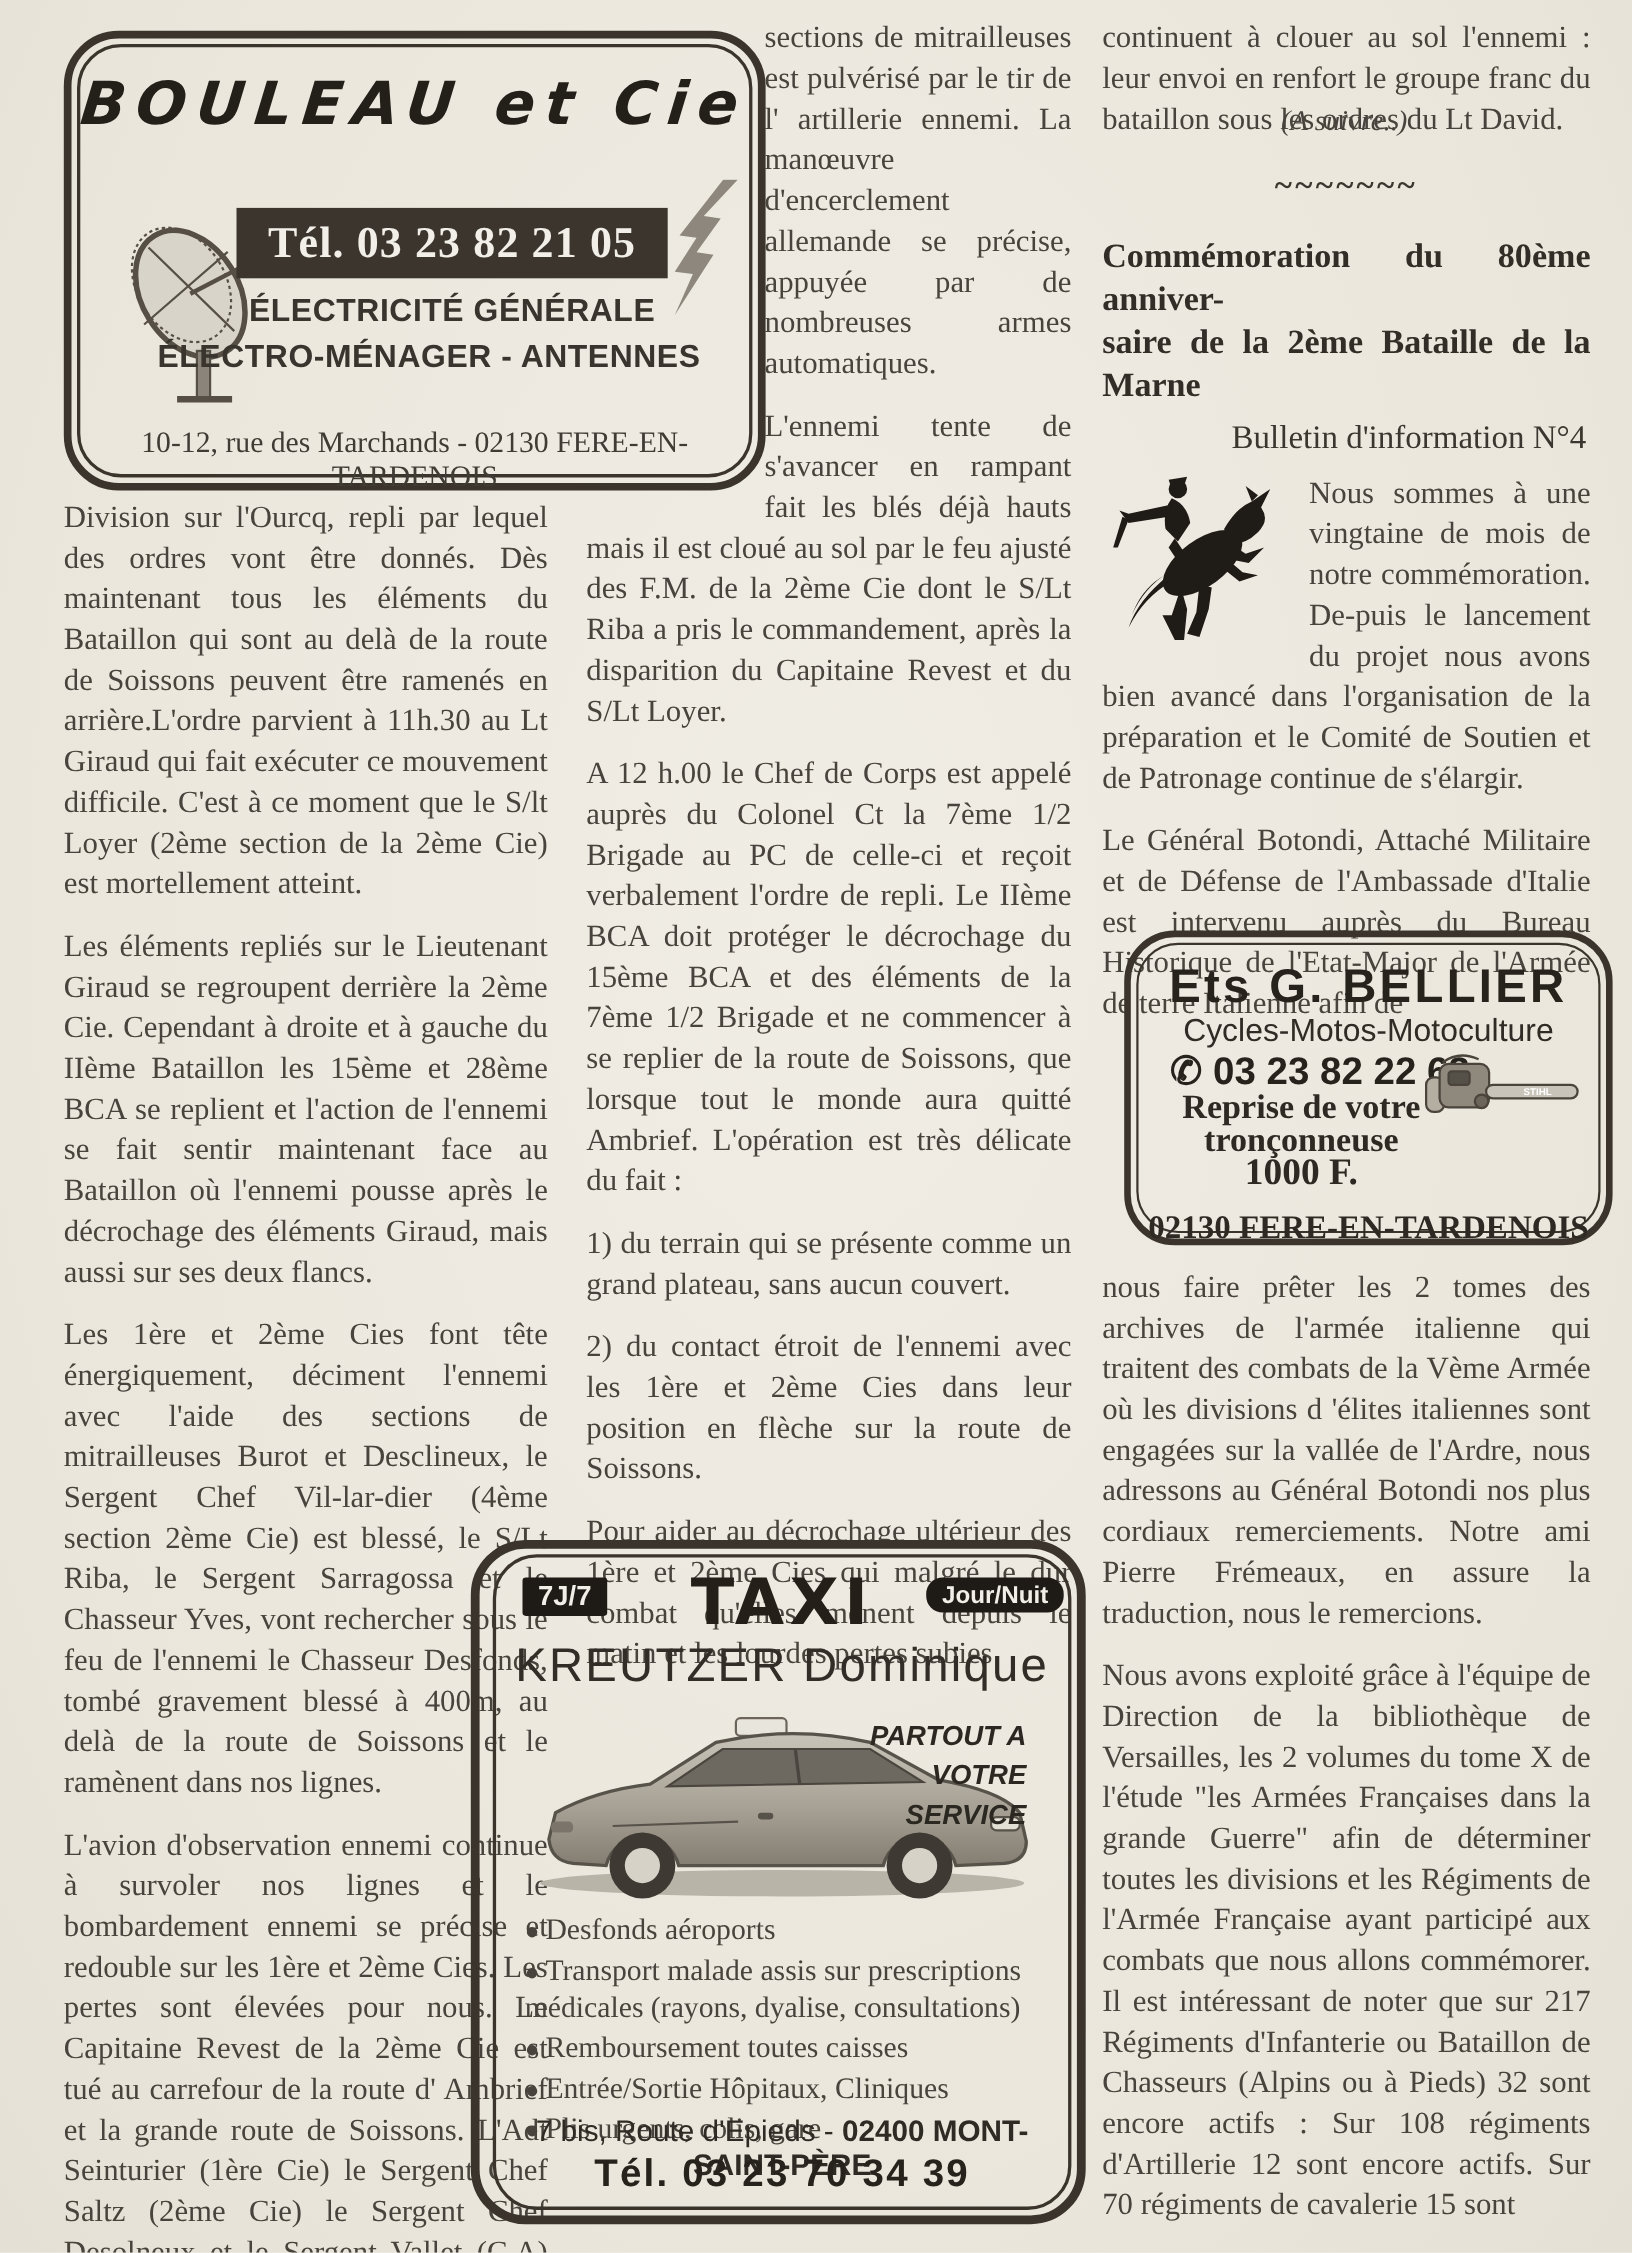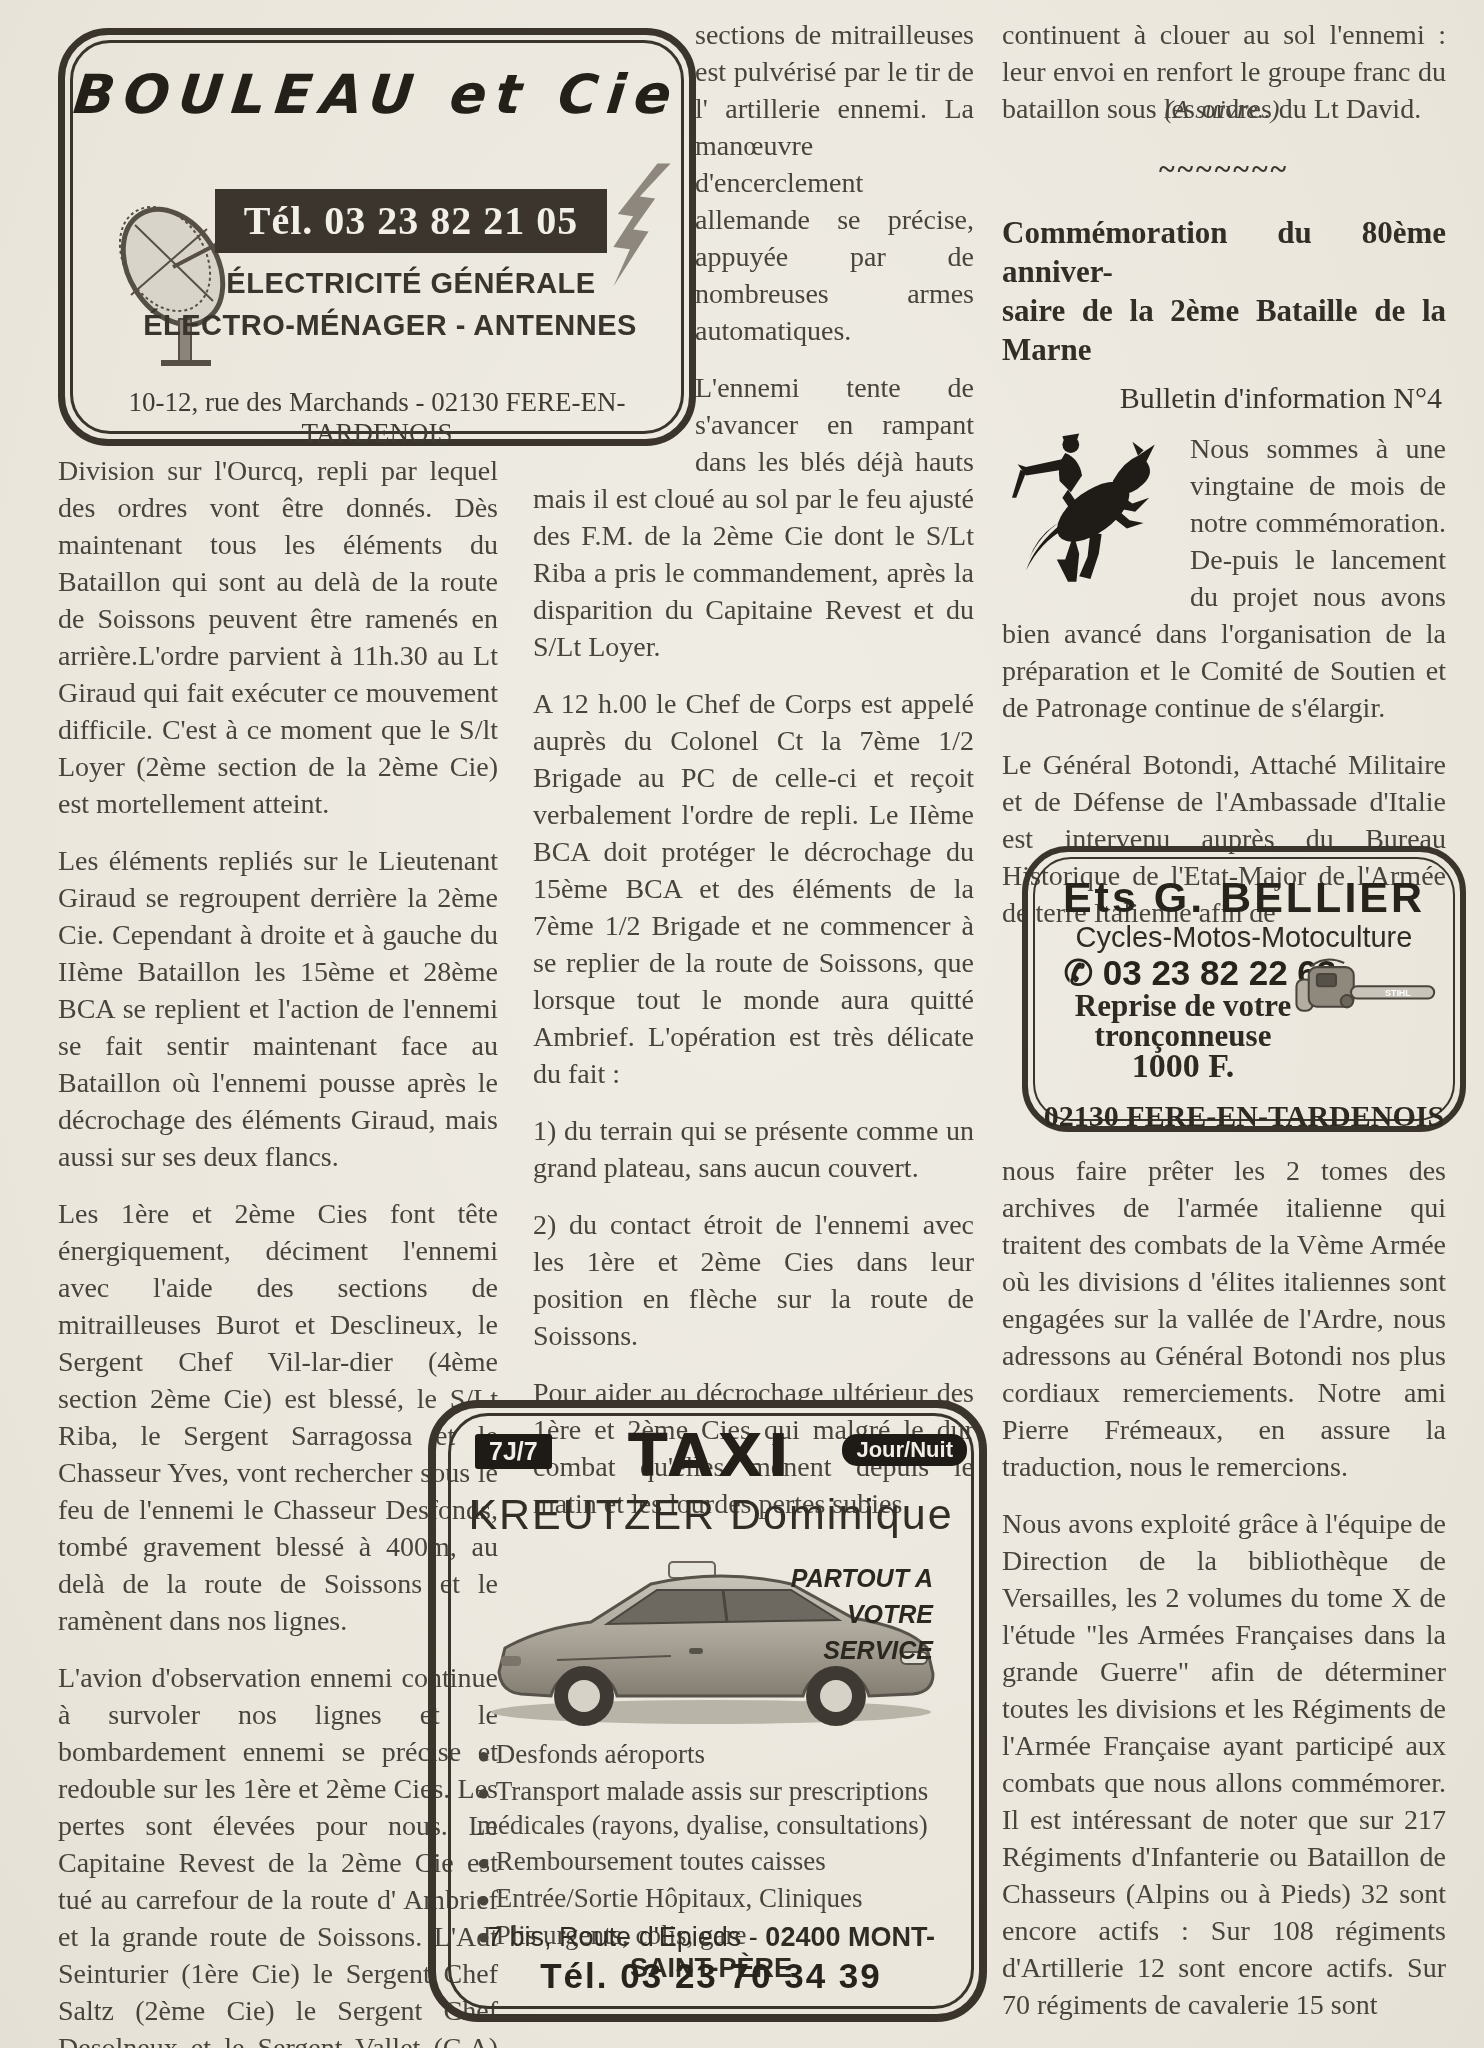--- a/index.html
+++ b/index.html
@@ -132,21 +132,21 @@
   <div class="abs body-text col-left">
     <p>Division sur l'Ourcq, repli par lequel des ordres vont être donnés. Dès maintenant tous les éléments du Bataillon qui sont au delà de la route de Soissons peuvent être ramenés en arrière.L'ordre parvient à 11h.30 au Lt Giraud qui fait exécuter ce mouvement difficile. C'est à ce moment que le S/lt Loyer (2ème section de la 2ème Cie) est mortellement atteint.</p>
     <p>Les éléments repliés sur le Lieutenant Giraud se regroupent derrière la 2ème Cie. Cependant à droite et à gauche du IIème Bataillon les 15ème et 28ème BCA se replient et l'action de l'ennemi se fait sentir maintenant face au Bataillon où l'ennemi pousse après le décrochage des éléments Giraud, mais aussi sur ses deux flancs.</p>
     <p>Les 1ère et 2ème Cies font tête énergiquement, déciment l'ennemi avec l'aide des sections de mitrailleuses Burot et Desclineux, le Sergent Chef Vil-lar-dier (4ème section 2ème Cie) est blessé, le S/Lt Riba, le Sergent Sarragossa et le Chasseur Yves, vont rechercher sous le feu de l'ennemi le Chasseur Desfonds, tombé gravement blessé à 400m, au delà de la route de Soissons et le ramènent dans nos lignes.</p>
     <p>L'avion d'observation ennemi continue à survoler nos lignes et le bombardement ennemi se précise et redouble sur les 1ère et 2ème Cies. Les pertes sont élevées pour nous. Le Capitaine Revest de la 2ème Cie est tué au carrefour de la route d' Ambrief et la grande route de Soissons. L'Adt Seinturier (1ère Cie) le Sergent Chef Saltz (2ème Cie) le Sergent Chef Desolneux et le Sergent Vallet (C.A) tombent à leur tour. Le matériel des 2</p>
   </div>
 
   <div class="abs body-text col-mid">
     <div class="ad-spacer"></div>
     <p>sections de mitrailleuses est pulvérisé par le tir de l' artillerie ennemi. La manœuvre d'encerclement allemande se précise, appuyée par de nombreuses armes automatiques.</p>
-    <p>L'ennemi tente de s'avancer en rampant dans les blés déjà hauts mais il est cloué au sol par le feu ajusté des F.M. de la 2ème Cie dont le S/Lt Riba a pris le commandement, après la disparition du Capitaine Revest et du S/Lt Loyer.</p>
+    <p>L'ennemi tente de s'avancer en rampant fait les blés déjà hauts mais il est cloué au sol par le feu ajusté des F.M. de la 2ème Cie dont le S/Lt Riba a pris le commandement, après la disparition du Capitaine Revest et du S/Lt Loyer.</p>
     <p>A 12 h.00 le Chef de Corps est appelé auprès du Colonel Ct la 7ème 1/2 Brigade au PC de celle-ci et reçoit verbalement l'ordre de repli. Le IIème BCA doit protéger le décrochage du 15ème BCA et des éléments de la 7ème 1/2 Brigade et ne commencer à se replier de la route de Soissons, que lorsque tout le monde aura quitté Ambrief. L'opération est très délicate du fait :</p>
     <p>1) du terrain qui se présente comme un grand plateau, sans aucun couvert.</p>
     <p>2) du contact étroit de l'ennemi avec les 1ère et 2ème Cies dans leur position en flèche sur la route de Soissons.</p>
     <p>Pour aider au décrochage ultérieur des 1ère et 2ème Cies qui malgré le dur combat qu'elles mènent depuis le matin et les lourdes pertes subies</p>
   </div>
 
   <div class="abs body-text col-right-top">
     <p style="margin-bottom:0">continuent à clouer au sol l'ennemi : leur envoi en renfort le groupe franc du bataillon sous les ordres du Lt David.</p>
     <div class="a-suivre">(A suivre..)</div>
     <div class="squiggle">~~~~~~~</div>

